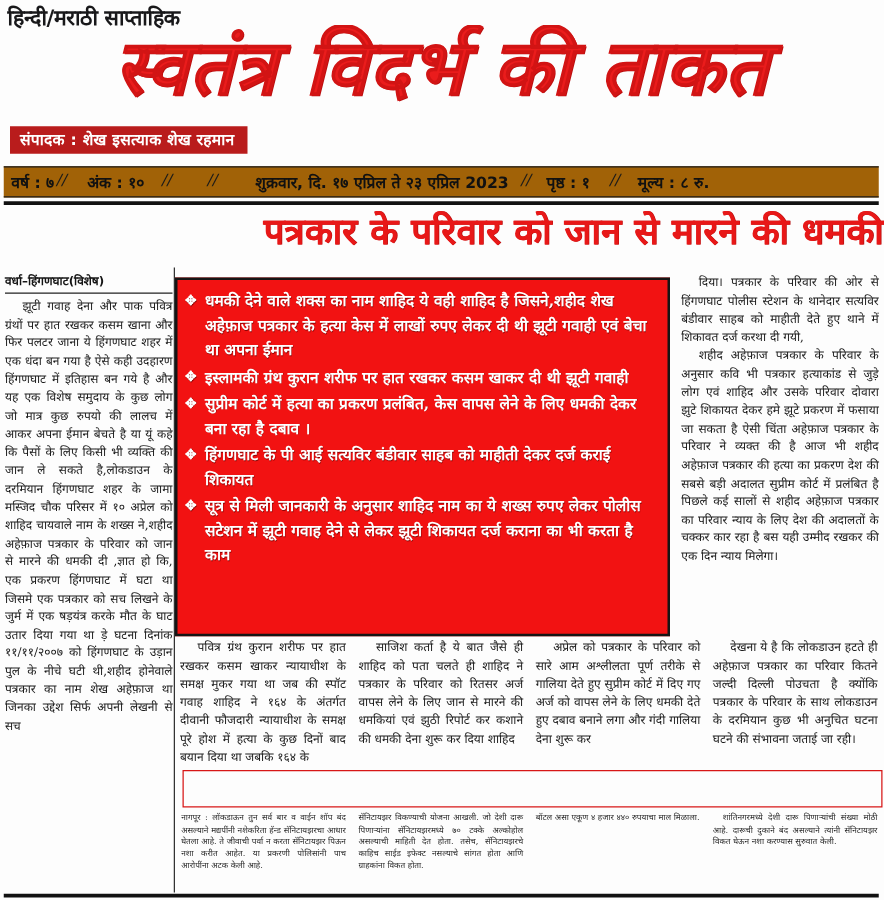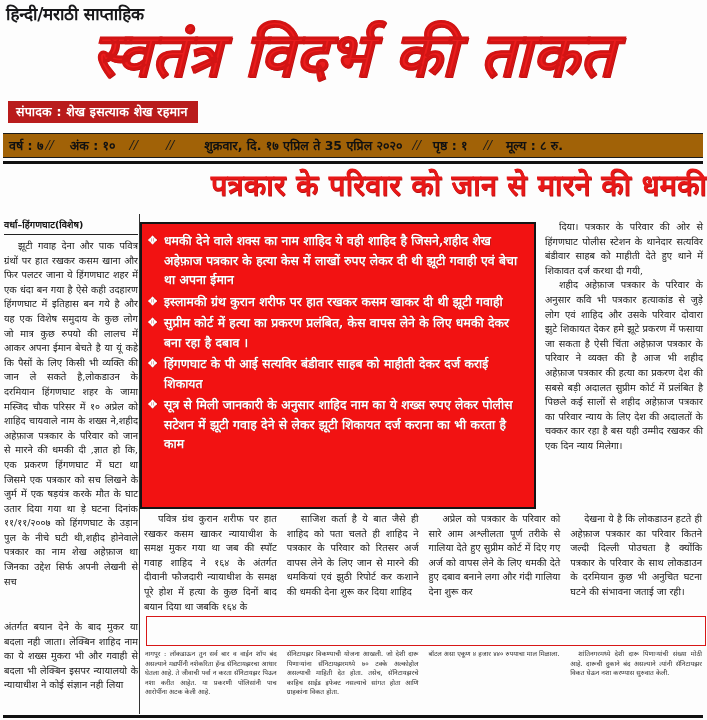--- a/index.html
+++ b/index.html
@@ -187,21 +187,21 @@
     </div>
     <div class="editor-bar">संपादक : शेख इसत्याक शेख रहमान</div>
   </div>
 
   <div class="infobar">
     <span class="cell" style="padding-left:6px">वर्ष : ७</span>
     <span class="slash">//</span>
     <span class="cell" style="padding-left:14px">अंक : १०</span>
     <span class="slash" style="padding-left:14px">//</span>
     <span class="slash" style="padding-left:26px">//</span>
-    <span class="cell" style="padding-left:28px">शुक्रवार, दि. १७ एप्रिल ते 35 एप्रिल २०२०</span>
+    <span class="cell" style="padding-left:28px">शुक्रवार, दि. १७ एप्रिल ते २३ एप्रिल 2023</span>
     <span class="slash" style="padding-left:10px">//</span>
     <span class="cell" style="padding-left:10px">पृष्ठ : १</span>
     <span class="slash" style="padding-left:16px">//</span>
     <span class="cell" style="padding-left:12px">मूल्य : ८ रु.</span>
   </div>
   <div class="rule-thick"></div>
 
   <div class="headline1">पत्रकार के परिवार को जान से मारने की धमकी</div>
 
   <div class="body-area">
@@ -249,23 +249,20 @@
         <div class="ptext indent">साजिश कर्ता है ये बात जैसे ही शाहिद को पता चलते ही शाहिद ने पत्रकार के परिवार को रितसर अर्ज वापस लेने के लिए जान से मारने की धमकियां एवं झुठी रिपोर्ट कर कशाने की धमकी देना शुरू कर दिया शाहिद</div>
       </div>
       <div class="lcol">
         <div class="ptext indent">अप्रेल को पत्रकार के परिवार को सारे आम अश्लीलता पूर्ण तरीके से गालिया देते हुए सुप्रीम कोर्ट में दिए गए अर्ज को वापस लेने के लिए धमकी देते हुए दबाव बनाने लगा और गंदी गालिया देना शुरू कर</div>
       </div>
       <div class="lcol">
         <div class="ptext indent">देखना ये है कि लोकडाउन हटते ही अहेफ़ाज पत्रकार का परिवार कितने जल्दी दिल्ली पोउचता है क्योंकि पत्रकार के परिवार के साथ लोकडाउन के दरमियान कुछ भी अनुचित घटना घटने की संभावना जताई जा रही।</div>
       </div>
     </div>
 
-    <div class="left-bottom">
-      <div class="ptext">अंतर्गत बयान देने के बाद मुकर या बदला नही जाता। लेक्बिन शाहिद नाम का ये शख्स मुकरा भी और गवाही से बदला भी लेक्बिन इसपर न्यायालयो के न्यायाधीश ने कोई संज्ञान नही लिया</div>
-    </div>
 
     <div class="hl2box"></div>
 
     <div class="bottom-cols">
       <div class="bcol">
         <div class="microtext">नागपूर : लॉकडाऊन तुन सर्व बार व वाईन शॉप बंद असल्याने मद्यपींनी नशेकरिता हॅन्ड सॅनिटायझरचा आधार घेतला आहे. ते जीवाची पर्वा न करता सॅनिटायझर पिऊन नशा करीत आहेत. या प्रकरणी पोलिसांनी पाच आरोपींना अटक केली आहे.</div>
       </div>
       <div class="bcol">
         <div class="microtext">सॅनिटायझर विकण्याची योजना आखली. जो देशी दारू पिणाऱ्यांना सॅनिटायझरमध्ये ७० टक्के अल्कोहोल असल्याची माहिती देत होता. तसेच, सॅनिटायझरचे काहिच साईड इफेक्ट नसल्याचे सांगत होता आणि ग्राहकांना विकत होता.</div>
       </div>

